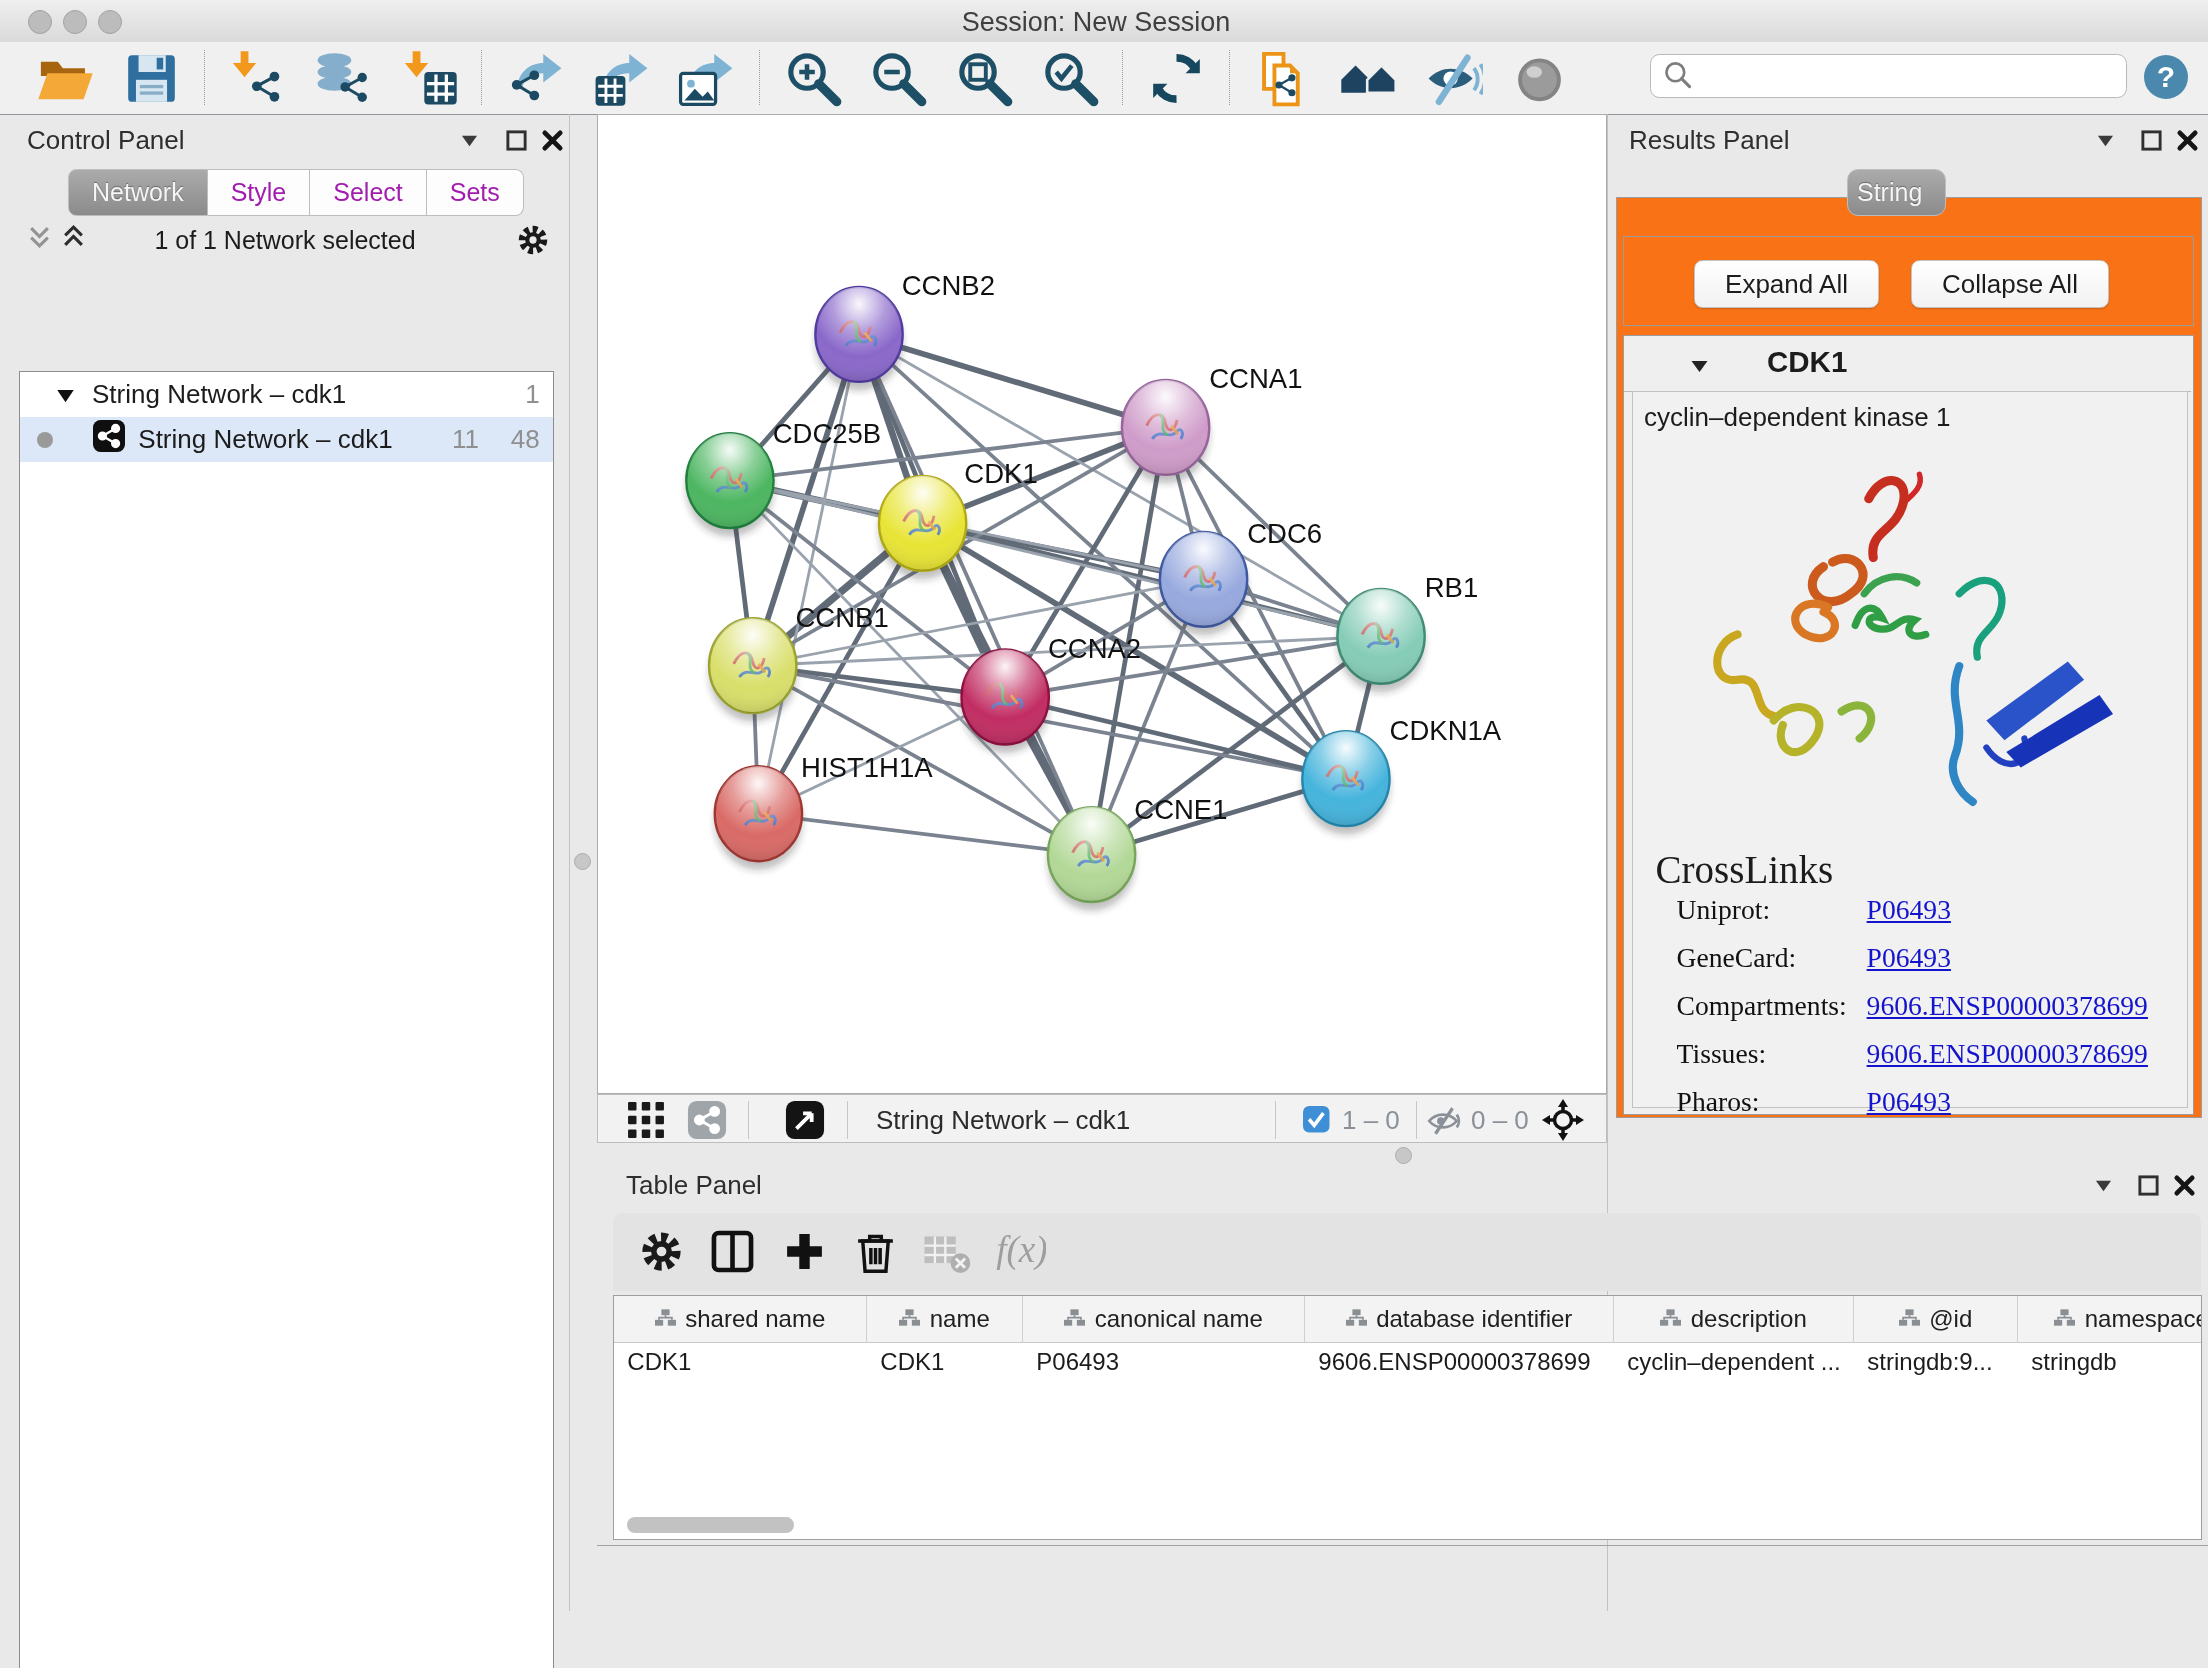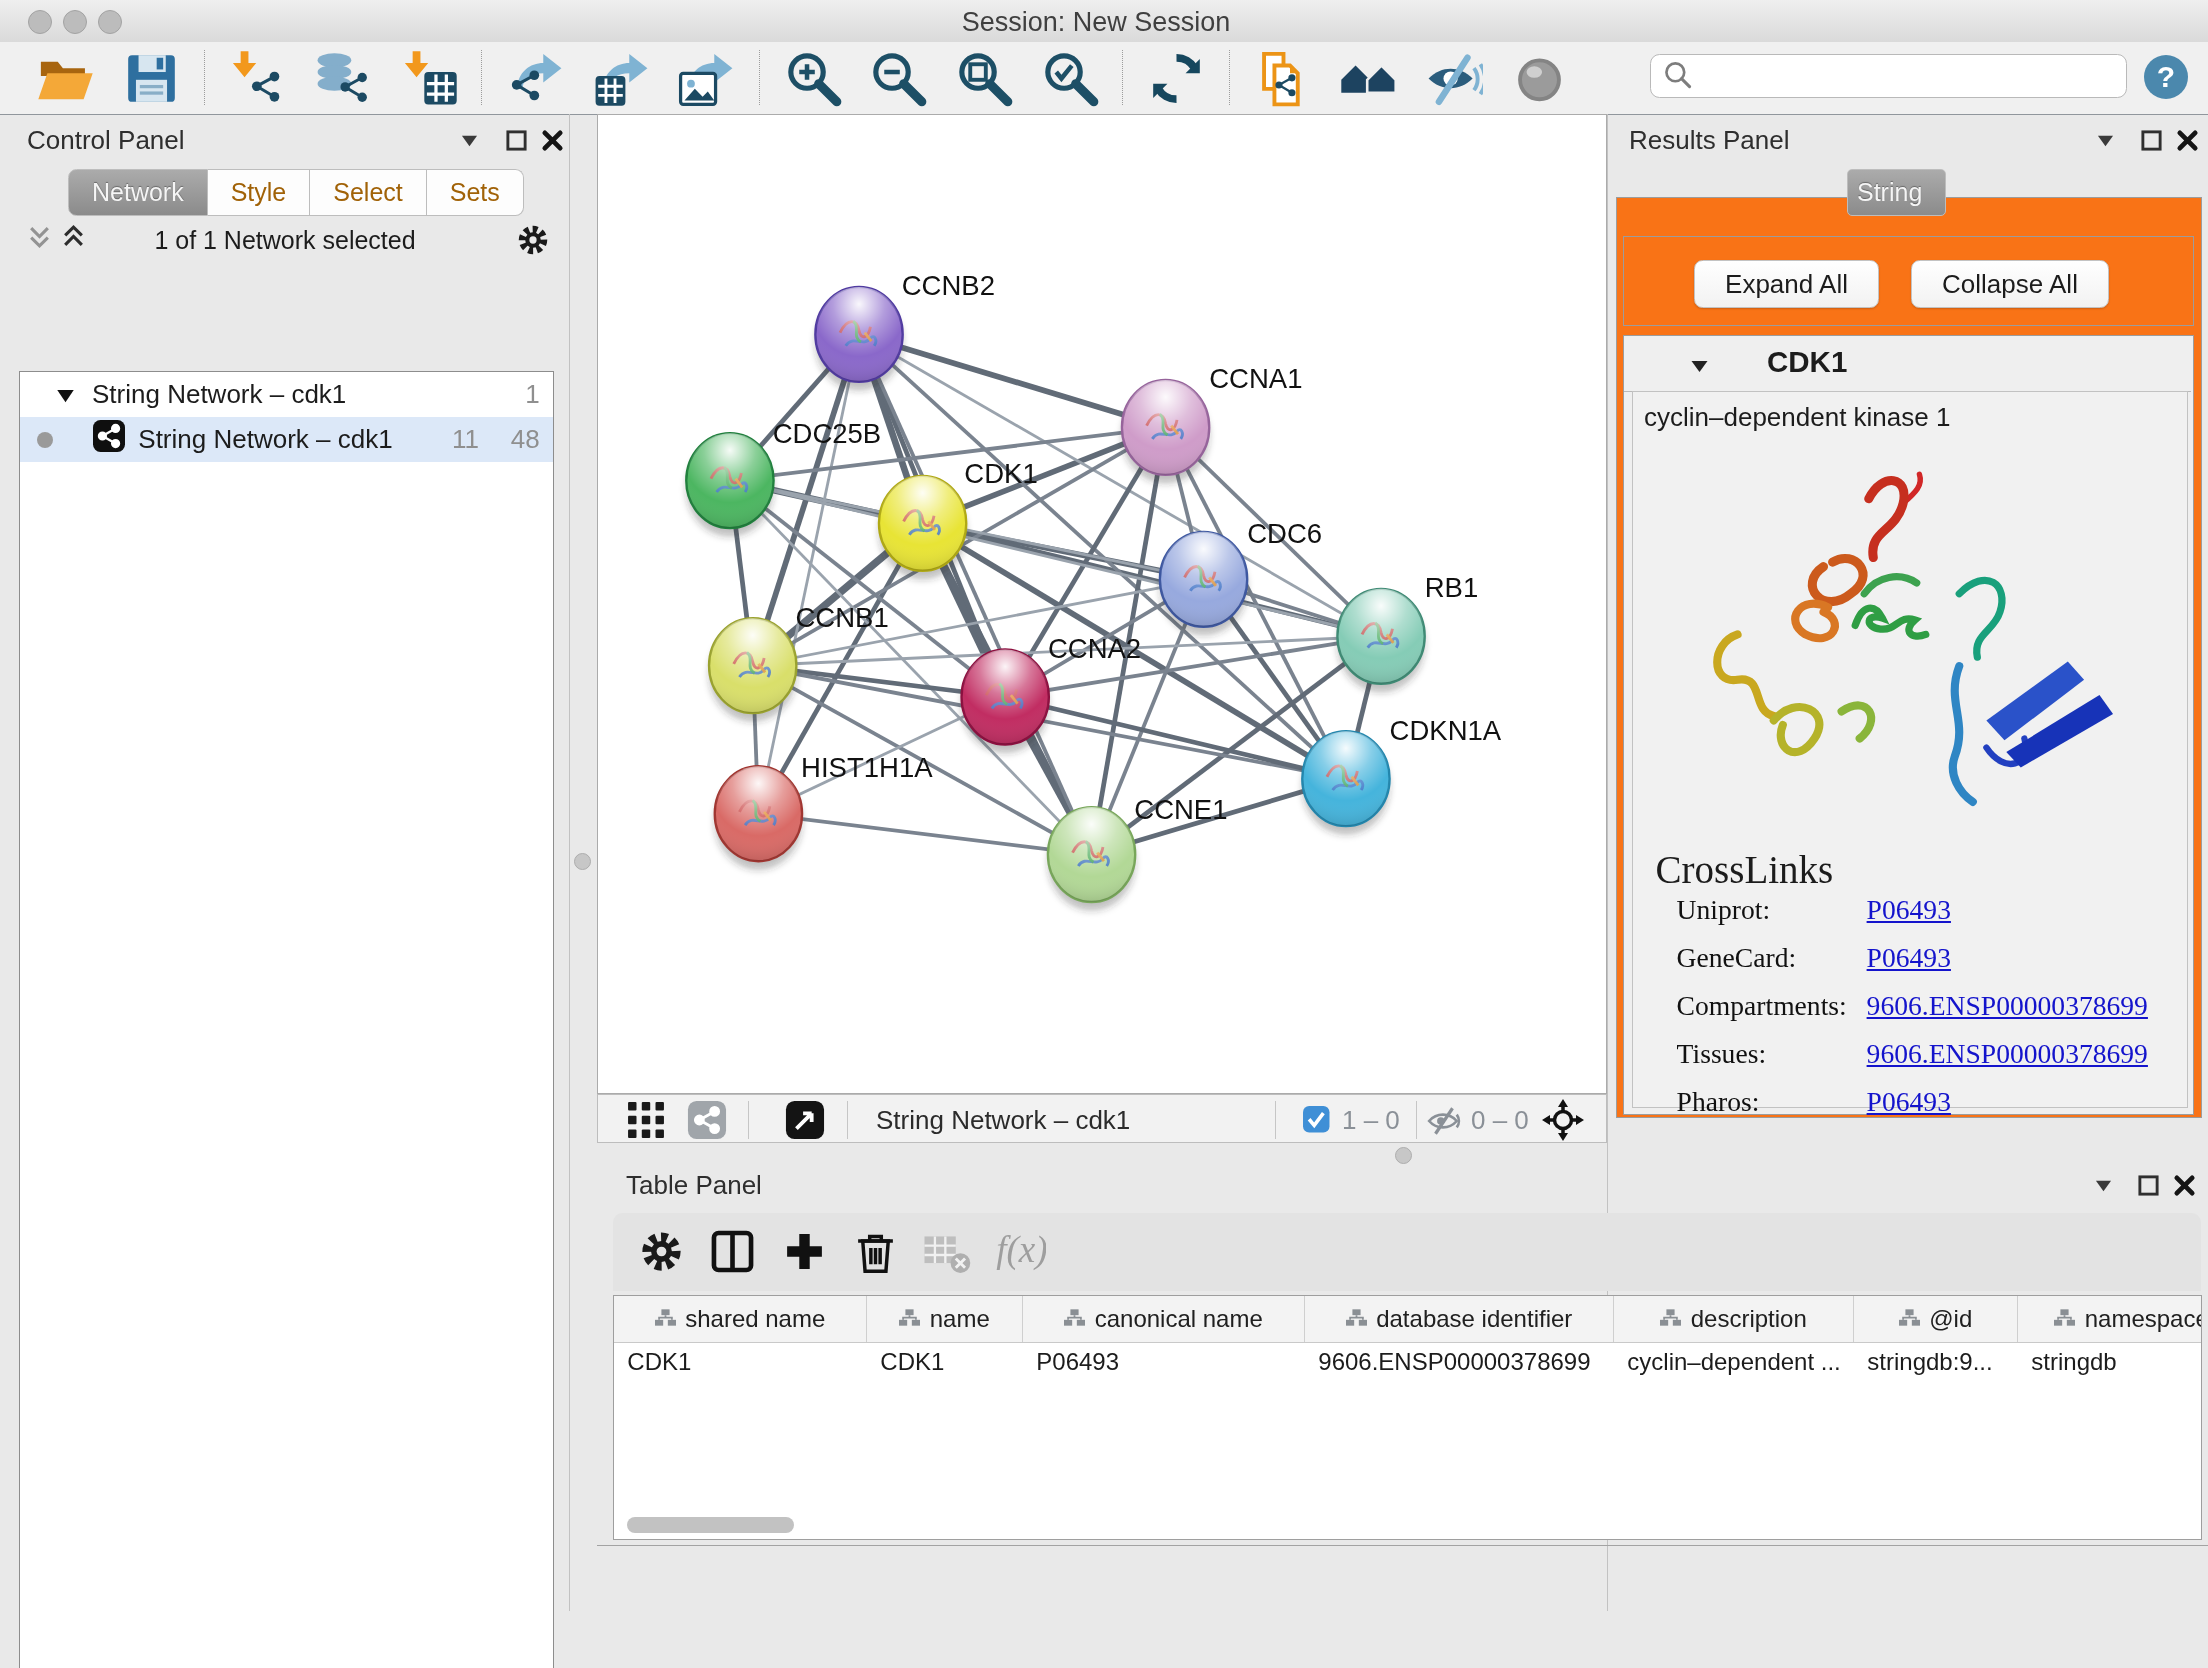--- a/index.html
+++ b/index.html
@@ -20,25 +20,25 @@
               border:1.9px solid #b9b9b9;border-radius:9.5px;display:flex;align-items:center;padding-left:11.4px;}
   #search-input{border:none;outline:none;font-size:25px;flex:1;background:transparent;
                 font-family:"Liberation Sans","DejaVu Sans",sans-serif;}
   #help-btn{position:absolute;left:2144px;top:13.3px;width:44px;height:44px;border-radius:50%;background:#4b88ad;
             color:#fff;font-size:30px;font-weight:bold;display:flex;align-items:center;justify-content:center;}
   
   .panel-title{font-size:26px;color:#2e2e2e;}
   .win-ico{position:absolute;width:28.5px;height:27px;display:flex;align-items:center;justify-content:center;}
   .tabs{position:absolute;display:flex;}
   .tab{height:47px;display:flex;align-items:center;justify-content:center;padding:0 23px;background:#fdfdfd;
-       border:1px solid #bdbdbd;border-left:none;font-size:25px;color:#a16207;box-sizing:border-box;}
+       border:1px solid #bdbdbd;border-left:none;font-size:25px;color:#a21caf;box-sizing:border-box;}
   .tab:first-child{border-left:1px solid #bdbdbd;border-radius:8.6px 0 0 8.6px;}
   .tab:last-child{border-radius:0 8.6px 8.6px 0;}
   .tab.selected{background:linear-gradient(#ababab,#8b8b8b);color:#f5f5f5;text-shadow:0 -1px 1px rgba(0,0,0,.35);}
-  .tab.single{border-radius:5px;border-left:1px solid #bdbdbd;padding-left:9px;}
+  .tab.single{border-radius:11px;border-left:1px solid #bdbdbd;padding-left:9px;}
   
   #control-panel{left:0;top:114px;width:569px;height:1497px;border-right:1px solid #c2c2c2;}
   #net-listbox{position:absolute;left:19px;top:257px;width:533px;height:1347px;background:#fff;
                border:1.9px solid #8d8d8d;}
   .net-row{position:relative;height:45px;display:flex;align-items:center;font-size:26px;}
   .net-row .cnt{color:#8f8f8f;}
   .row-selected{background:#dce8f8;}
   
   #net-canvas{left:597px;top:114px;width:1010px;height:980px;background:#fff;border:1px solid #ababab;box-sizing:border-box;}
   #net-statusbar{left:597px;top:1094px;width:1010px;height:49px;background:#f2f2f2;

